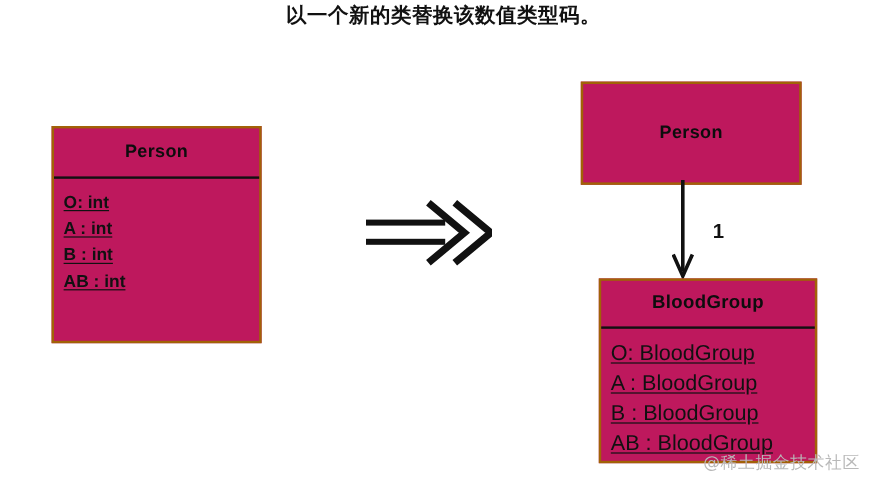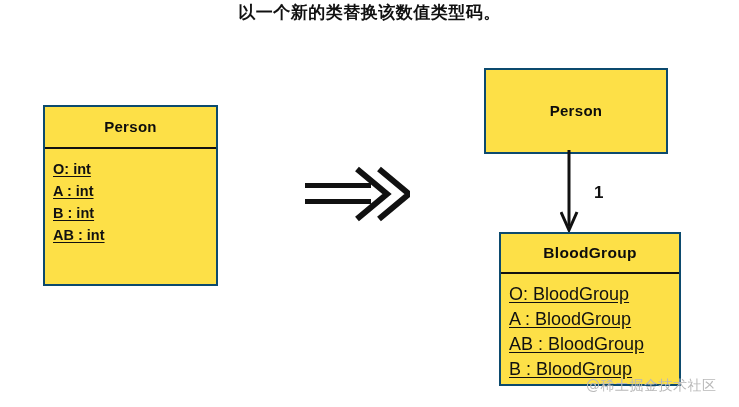--- a/index.html
+++ b/index.html
@@ -28,22 +28,22 @@
     font-size: 17px;
     font-weight: bold;
     letter-spacing: 0.5px;
     color: #111111;
     white-space: nowrap;
   }
 
   
   .uml-box {
     position: absolute;
-    background: #fde047;
-    border: 2px solid #0c4a6e;
+    background: #be185d;
+    border: 2px solid #a16207;
     box-sizing: border-box;
   }
   .uml-title {
     text-align: center;
     font-weight: bold;
     color: #0d0d0d;
     letter-spacing: 0.3px;
   }
   .uml-divider {
     border-top: 2px solid #111111;
@@ -214,23 +214,23 @@
     <div class="uml-title">BloodGroup</div>
     <div class="uml-divider"></div>
     <div class="uml-attrs">
       <div class="uml-attr-row">
         <span class="uml-attr static">O: BloodGroup</span>
       </div>
       <div class="uml-attr-row">
         <span class="uml-attr static">A : BloodGroup</span>
       </div>
       <div class="uml-attr-row">
+        <span class="uml-attr static">B : BloodGroup</span>
+      </div>
+      <div class="uml-attr-row">
         <span class="uml-attr static">AB : BloodGroup</span>
-      </div>
-      <div class="uml-attr-row">
-        <span class="uml-attr static">B : BloodGroup</span>
       </div>
     </div>
   </div>
 
   <div id="watermark">@稀土掘金技术社区</div>
 
 </div>
 
 </body></html>

